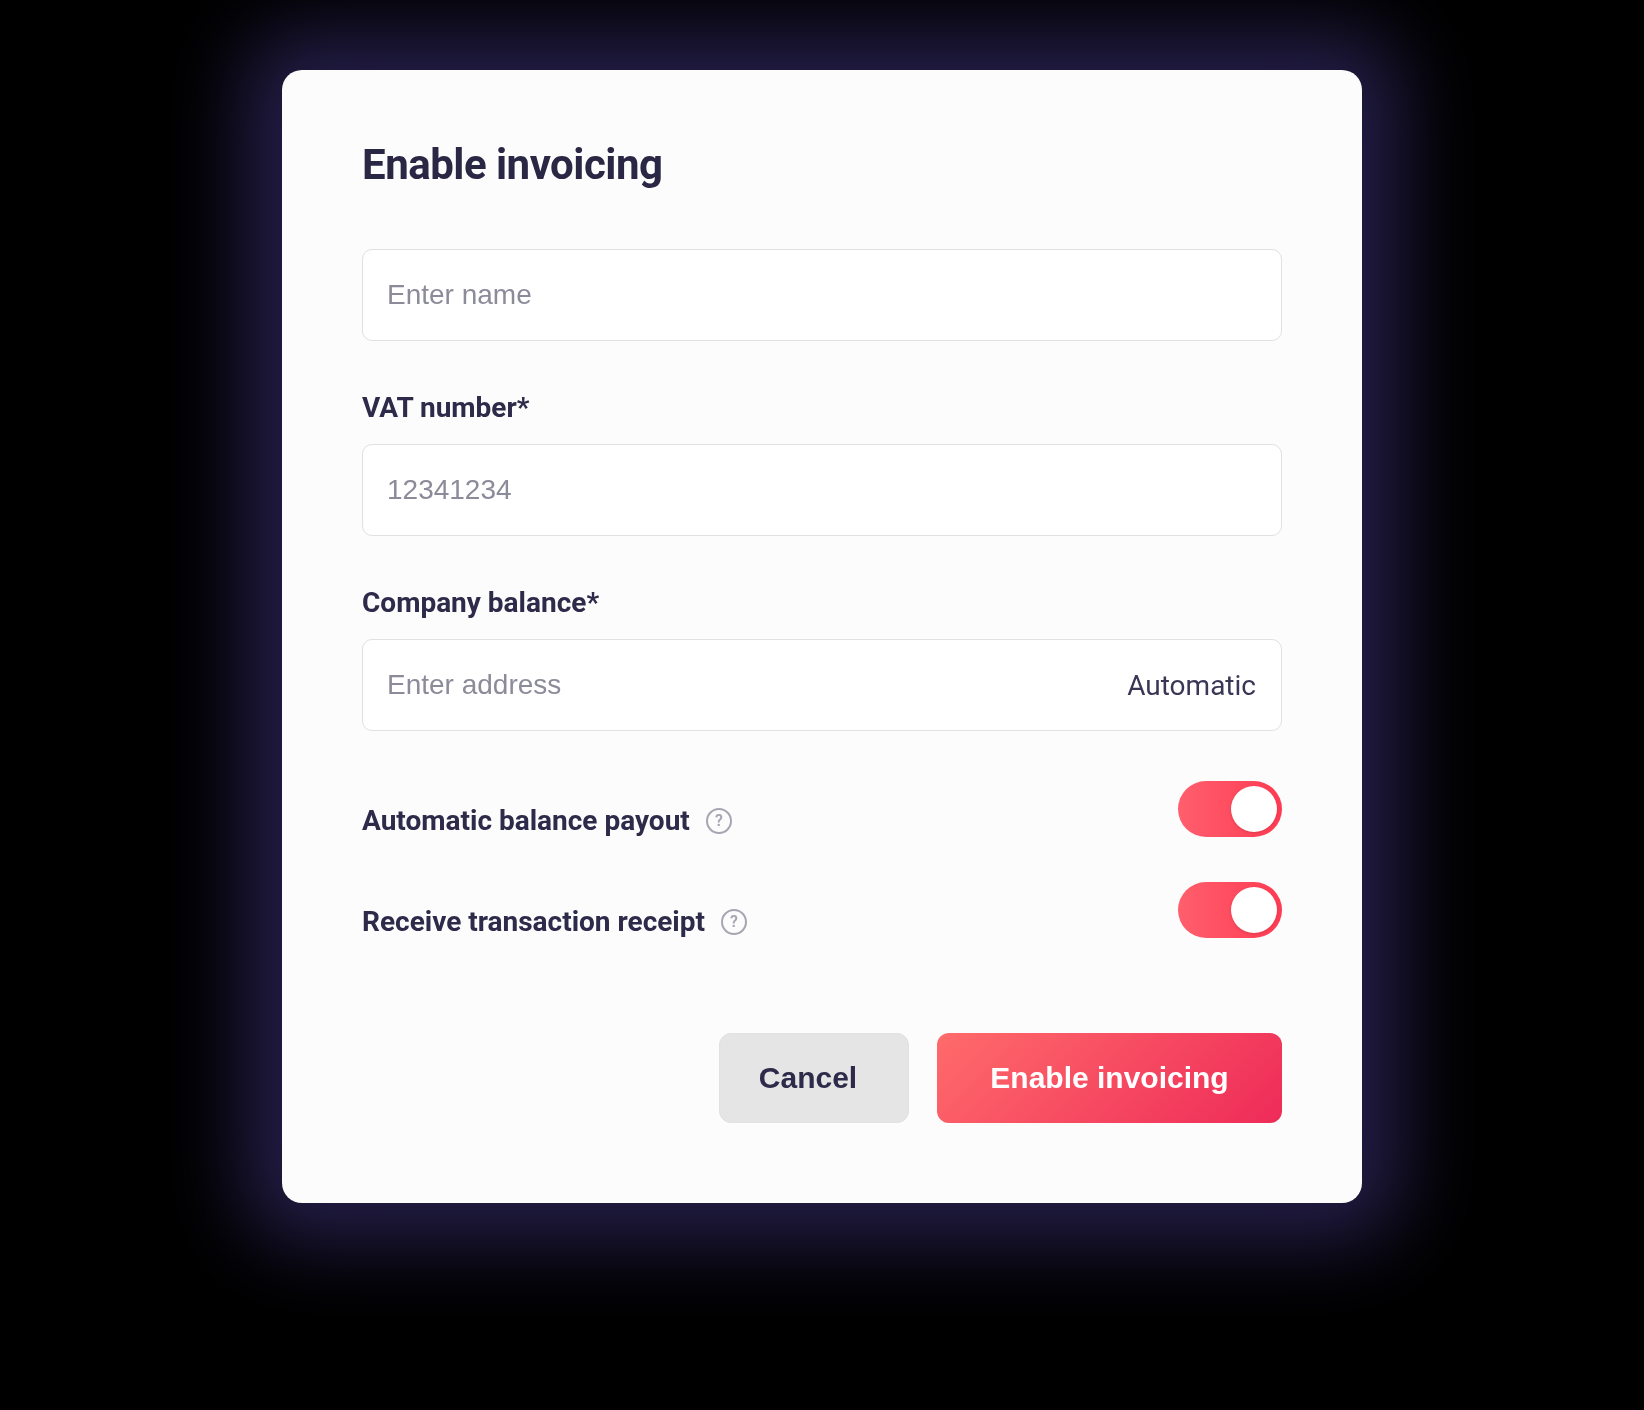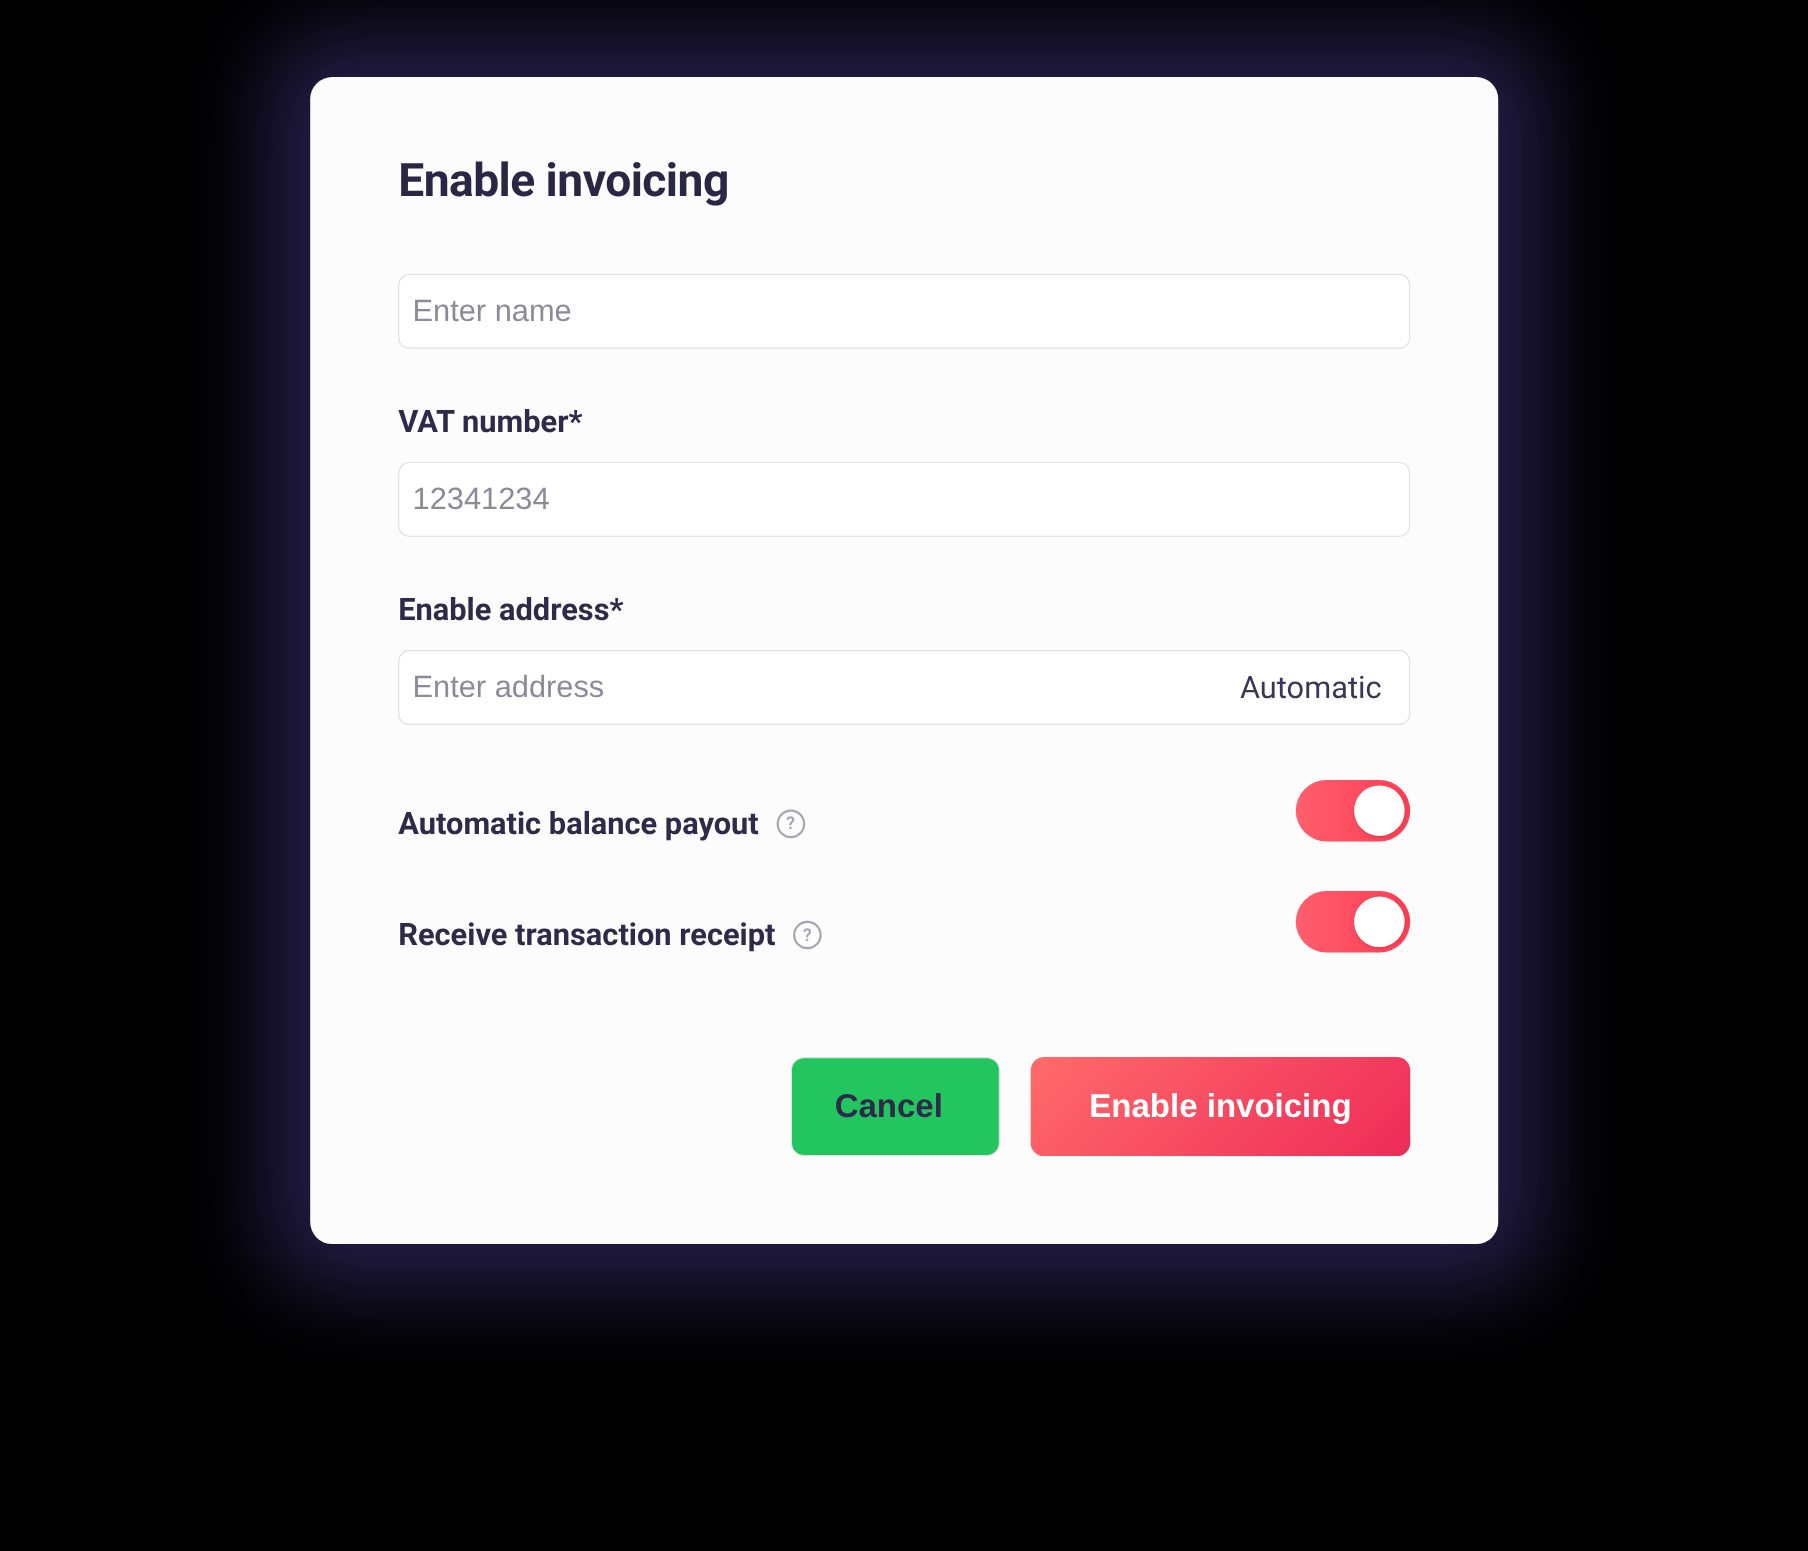--- a/index.html
+++ b/index.html
@@ -39,24 +39,24 @@
       font-weight: 700;
       color: #2d2a4a;
       margin-bottom: 20px;
       display: block;
     }
     .input-wrap {
       position: relative;
     }
     .text-input {
       width: 100%;
-      height: 68px;
+      height: 92px;
       border: 1.5px solid #e0e0e5;
       border-radius: 10px;
-      padding: 0 12px;
+      padding: 0 24px;
       font-size: 28px;
       color: #2d2a4a;
       background: #fff;
       outline: none;
     }
     .text-input::placeholder {
       color: #8c8b9a;
     }
     .address-input {
       padding-right: 160px;
@@ -126,21 +126,21 @@
     .btn {
       height: 90px;
       border-radius: 12px;
       font-size: 30px;
       font-weight: 600;
       cursor: pointer;
       border: none;
       padding: 0 40px;
     }
     .btn-cancel {
-      background: #22c55e;
+      background: #e5e5e5;
       border: 1.5px solid #e0e0e5;
       color: #2d2a4a;
       min-width: 190px;
       padding-left: 28px;
     }
     .btn-primary {
       background: linear-gradient(135deg, #ff6b6b, #ee2b58);
       color: #fff;
       min-width: 345px;
     }
@@ -158,21 +158,21 @@
   </div>
 
   <div class="field-group">
     <label class="field-label">VAT number*</label>
     <div class="input-wrap">
       <input type="text" class="text-input" placeholder="12341234" style="">
     </div>
   </div>
 
   <div class="field-group">
-    <label class="field-label">Enable address*</label>
+    <label class="field-label">Company balance*</label>
     <div class="input-wrap">
       <input type="text" class="text-input address-input" placeholder="Enter address" style="">
       <span class="location-label">Automatic</span>
     </div>
   </div>
 
   <div class="toggle-row">
     <div class="toggle-label-wrap">
       <span class="toggle-label">Automatic balance payout</span>
       <span class="help-icon">?</span>

